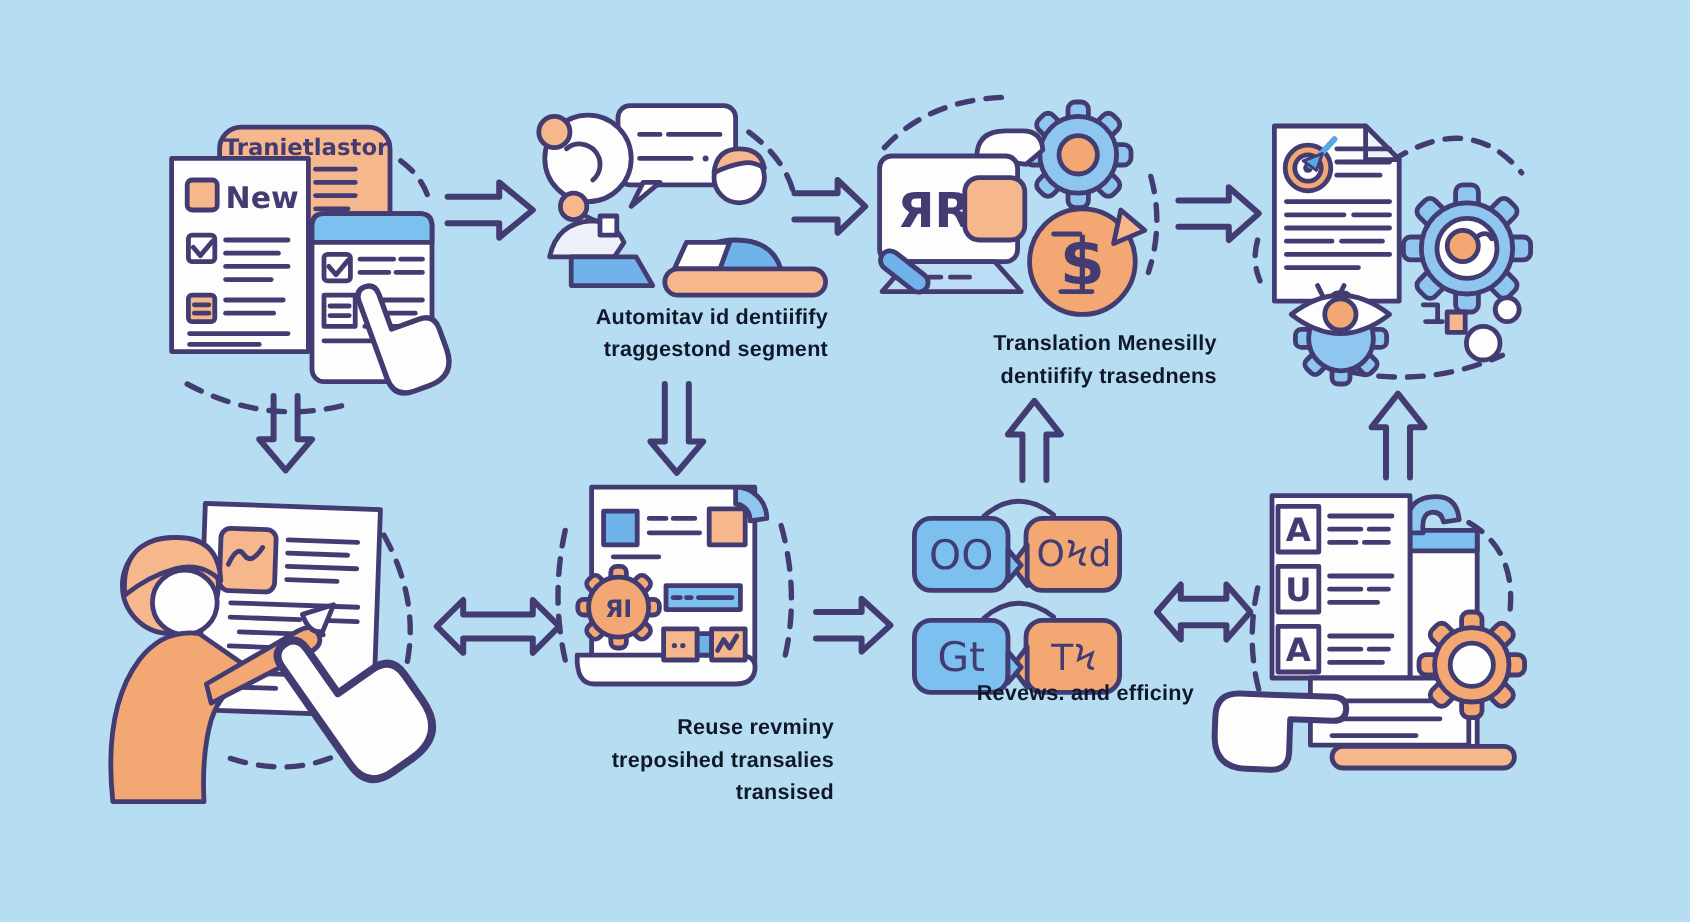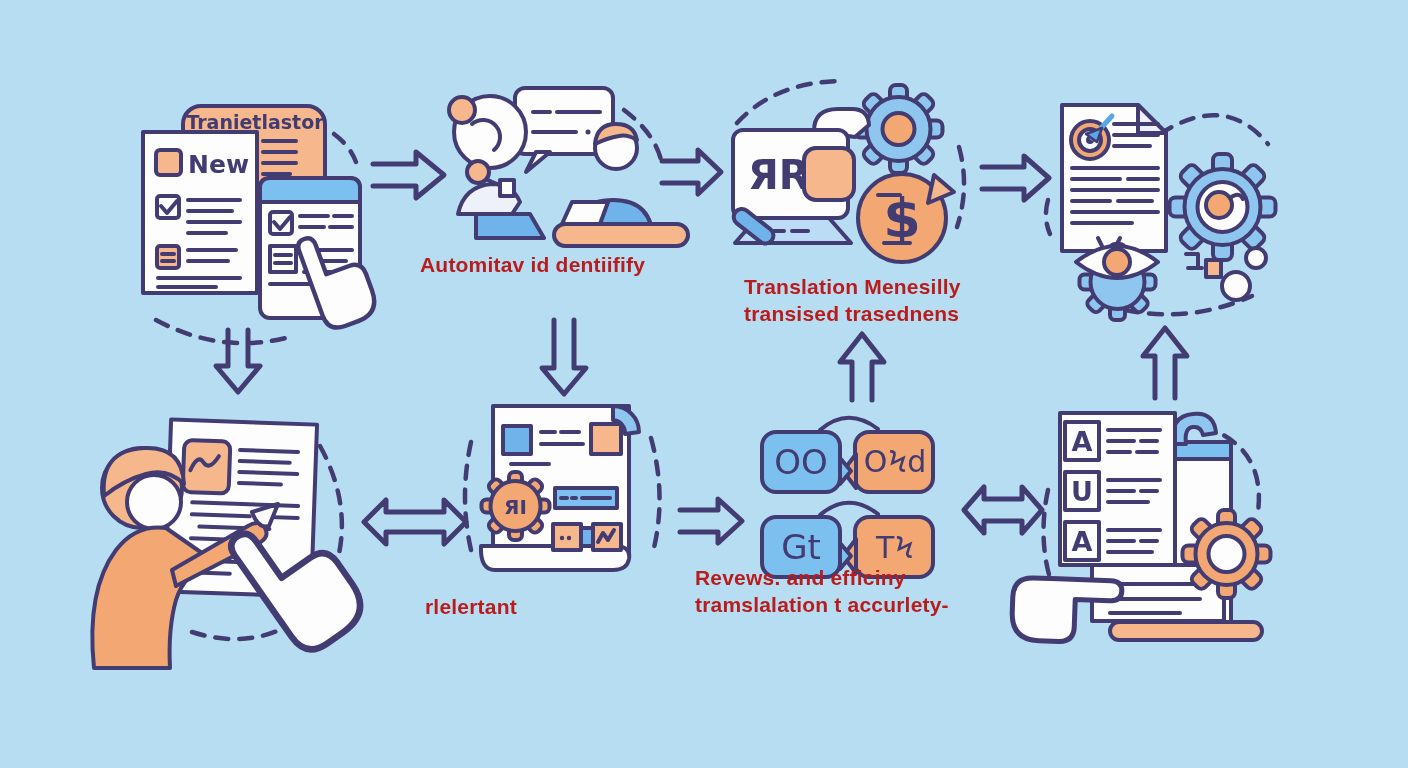--- a/index.html
+++ b/index.html
@@ -1,21 +1,21 @@
 <!DOCTYPE html>
 <html><head>
 <meta charset="utf-8">
 <style>
   *{margin:0;padding:0;box-sizing:border-box}
   html,body{width:1408px;height:768px}
   body{background:#b7ddf2;font-family:"Liberation Sans",sans-serif;position:relative;overflow:hidden}
   .abs{position:absolute}
   svg{overflow:visible;display:block}
   svg text{font-family:"DejaVu Sans","Liberation Sans",sans-serif;fill:#423c72}
-  .caption{position:absolute;text-align:left;font-weight:bold;color:#b91c1c;font-size:21px;line-height:27px;letter-spacing:.2px}
+  .caption{position:absolute;text-align:right;font-weight:bold;color:#0f172a;font-size:18px;line-height:27px;letter-spacing:.2px}
   .ln{stroke:#423c72;stroke-width:4;stroke-linecap:round}
   .ot{stroke:#423c72;stroke-width:4;stroke-linejoin:round;stroke-linecap:round}
   .none{fill:none}
   .w{fill:#fdfdfe}.or{fill:#f3a874}.orl{fill:#f6b78c}.bl{fill:#6fb3ea}.bll{fill:#8ec6f0}.hb{fill:#7cc0f0}
   .dash{stroke:#423c72;stroke-width:4.5;fill:none;stroke-dasharray:13 11;stroke-linecap:round}
   .arrow{stroke:#423c72;stroke-width:5;fill:none;stroke-linejoin:round;stroke-linecap:round}
 </style>
 </head>
 <body>
 
@@ -361,27 +361,29 @@
       <rect x="188" y="112" width="17" height="88" rx="6" transform="rotate(135 196.5 156)"></rect>
     </g>
     <circle cx="196.5" cy="156" r="31" class="or ot"></circle>
     <circle cx="196.5" cy="156" r="18" class="w ot"></circle>
   </g>
   <path transform="translate(104,166) rotate(92) scale(1.25)" d="M14,60 V18 q0,-9 8,-9 t8,9 v28 h22 q12,0 12,12 v16 q0,22 -22,22 h-12 q-16,0 -16,-16 z" class="w ot" stroke-width="3.2"></path>
 </svg>
 
 <div class="caption" style="left:420px;top:251px;width:270px">
   <div>Automitav id dentiifify</div>
+  <div>traggestond segment</div>
 </div>
 
 <div class="caption" style="left:744px;top:273px;width:270px">
   <div>Translation Menesilly</div>
-  <div>transised trasednens</div>
+  <div>dentiifify trasednens</div>
 </div>
 
 <div class="caption" style="left:425px;top:593px;width:270px">
-  <div>rlelertant</div>
+  <div>Reuse revminy</div>
+  <div>treposihed transalies</div>
+  <div>transised</div>
 </div>
 
 <div class="caption" style="left:695px;top:564px;width:300px">
   <div>Revews. and efficiny</div>
-  <div>tramslalation t accurlety-</div>
 </div>
 
 </body></html>

